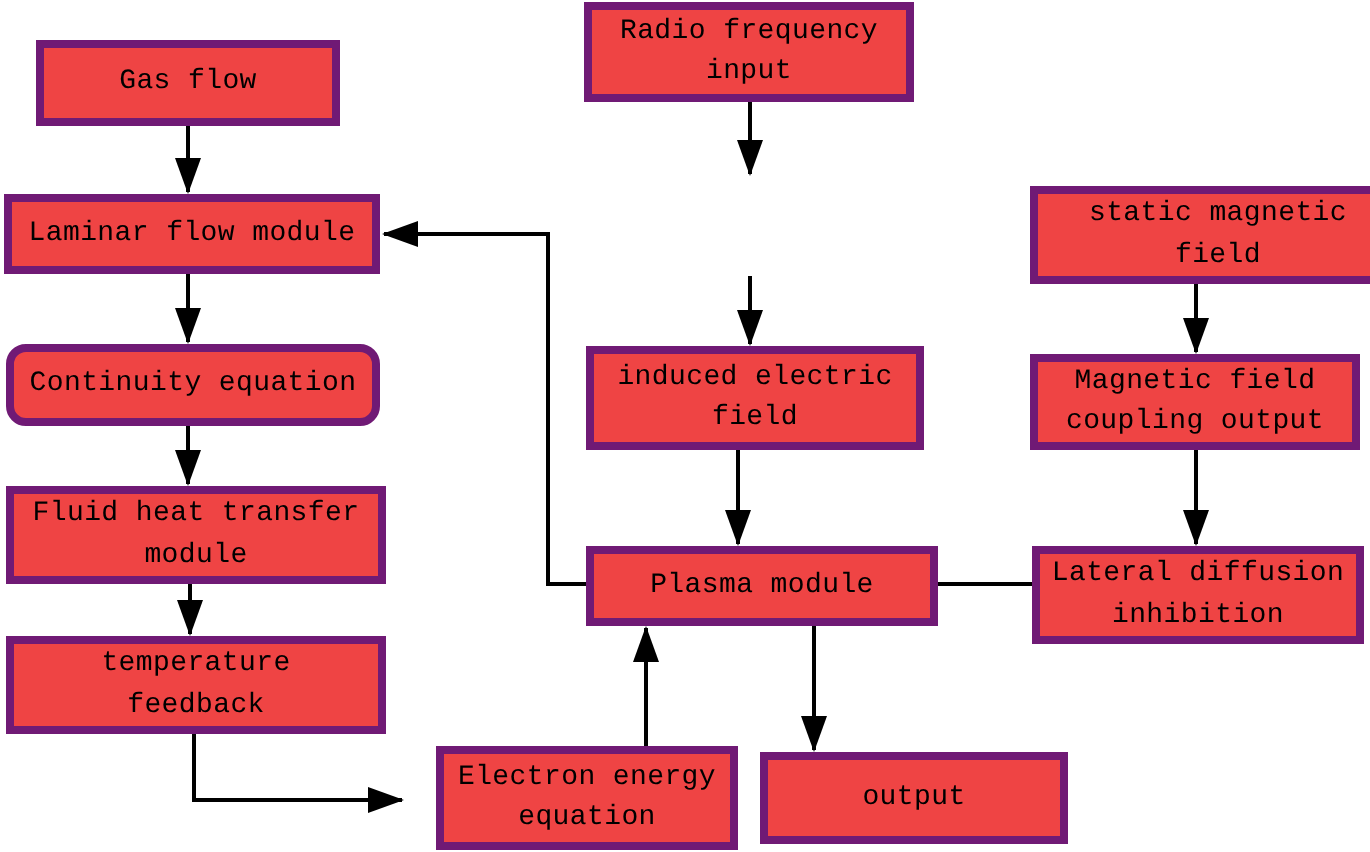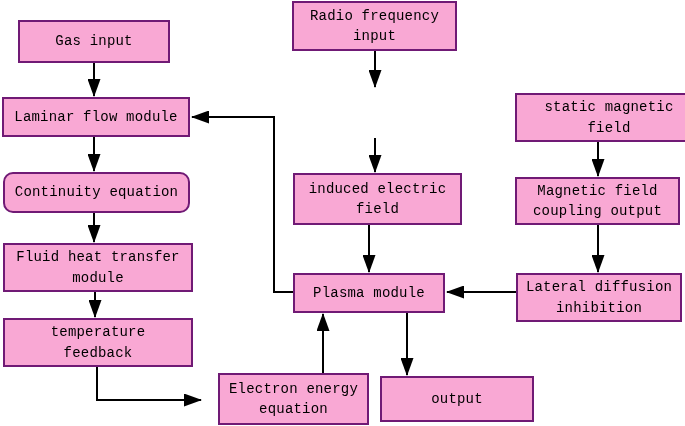--- a/index.html
+++ b/index.html
@@ -4,36 +4,36 @@
 <style>
   html,body{margin:0;padding:0;background:#ffffff;}
   .diagram{
     position:relative;width:685px;height:426px;background:#ffffff;
     font-family:"Liberation Mono","DejaVu Sans Mono",monospace;
     overflow:hidden;
   }
   .connectors{position:absolute;left:0;top:0;width:685px;height:426px;}
   .node{
     position:absolute;box-sizing:border-box;
-    border:2px solid #701a75;background:#f9a8d4;color:#000;
+    border:4px solid #701a75;background:#ef4444;color:#000;
     display:flex;align-items:center;justify-content:center;
     text-align:center;font-size:14px;line-height:1.45;
     white-space:pre-line;letter-spacing:0.2px;
   }
   
   .n-gas        {left:18px;  top:20px;  width:152px; height:43px;}
   .n-laminar    {left:2px;   top:97px;  width:188px; height:40px;}
   .n-continuity {left:3px;   top:172px; width:187px; height:41px;border-radius:10px;}
   .n-fluid      {left:3px;   top:243px; width:190px; height:49px;}
   .n-temp       {left:3px;   top:318px; width:190px; height:49px;}
   .n-electron   {left:202px; top:373px; width:151px; height:52px;margin-left:16px;}
   .n-radio      {left:292px; top:1px;   width:165px; height:50px;}
   .n-em         {left:292px; top:88px;  width:168px; height:50px;}
   .n-induced    {left:293px; top:173px; width:169px; height:52px;}
-  .n-plasma     {left:293px; top:273px; width:152px; height:40px;}
+  .n-plasma     {left:293px; top:273px; width:176px; height:40px;}
   .n-output     {left:368px; top:376px; width:154px; height:46px;margin-left:12px;}
   .n-static     {left:515px; top:93px;  width:188px; height:49px;}
   .n-magnetic   {left:515px; top:177px; width:165px; height:48px;}
   .n-lateral    {left:516px; top:273px; width:166px; height:49px;}
   .edge{stroke:#000;stroke-width:2;fill:none;}
 </style>
 </head>
 <body>
 
 <div class="diagram">
@@ -53,21 +53,21 @@
     <line class="edge" x1="375" y1="51" x2="375" y2="87" marker-end="url(#arrow)"></line>
     <line class="edge" x1="375" y1="138" x2="375" y2="172" marker-end="url(#arrow)"></line>
     <line class="edge" x1="369" y1="225" x2="369" y2="272" marker-end="url(#arrow)"></line>
     <line class="edge" x1="407" y1="313" x2="407" y2="375" marker-end="url(#arrow)"></line>
     <line class="edge" x1="598" y1="142" x2="598" y2="176" marker-end="url(#arrow)"></line>
     <line class="edge" x1="598" y1="225" x2="598" y2="272" marker-end="url(#arrow)"></line>
     <line class="edge" x1="516" y1="292" x2="447" y2="292" marker-end="url(#arrow)"></line>
     <path class="edge" d="M293,292 L274,292 L274,117 L192,117" marker-end="url(#arrow)"></path>
   </svg>
 
-  <div class="node n-gas">Gas input</div>
+  <div class="node n-gas">Gas flow</div>
   <div class="node n-laminar">Laminar flow module</div>
   <div class="node n-continuity">Continuity equation</div>
   <div class="node n-fluid">Fluid heat transfer
 module</div>
   <div class="node n-temp">temperature
 feedback</div>
   <div class="node n-electron">Electron energy
 equation</div>
   <div class="node n-radio">Radio frequency
 input</div>

